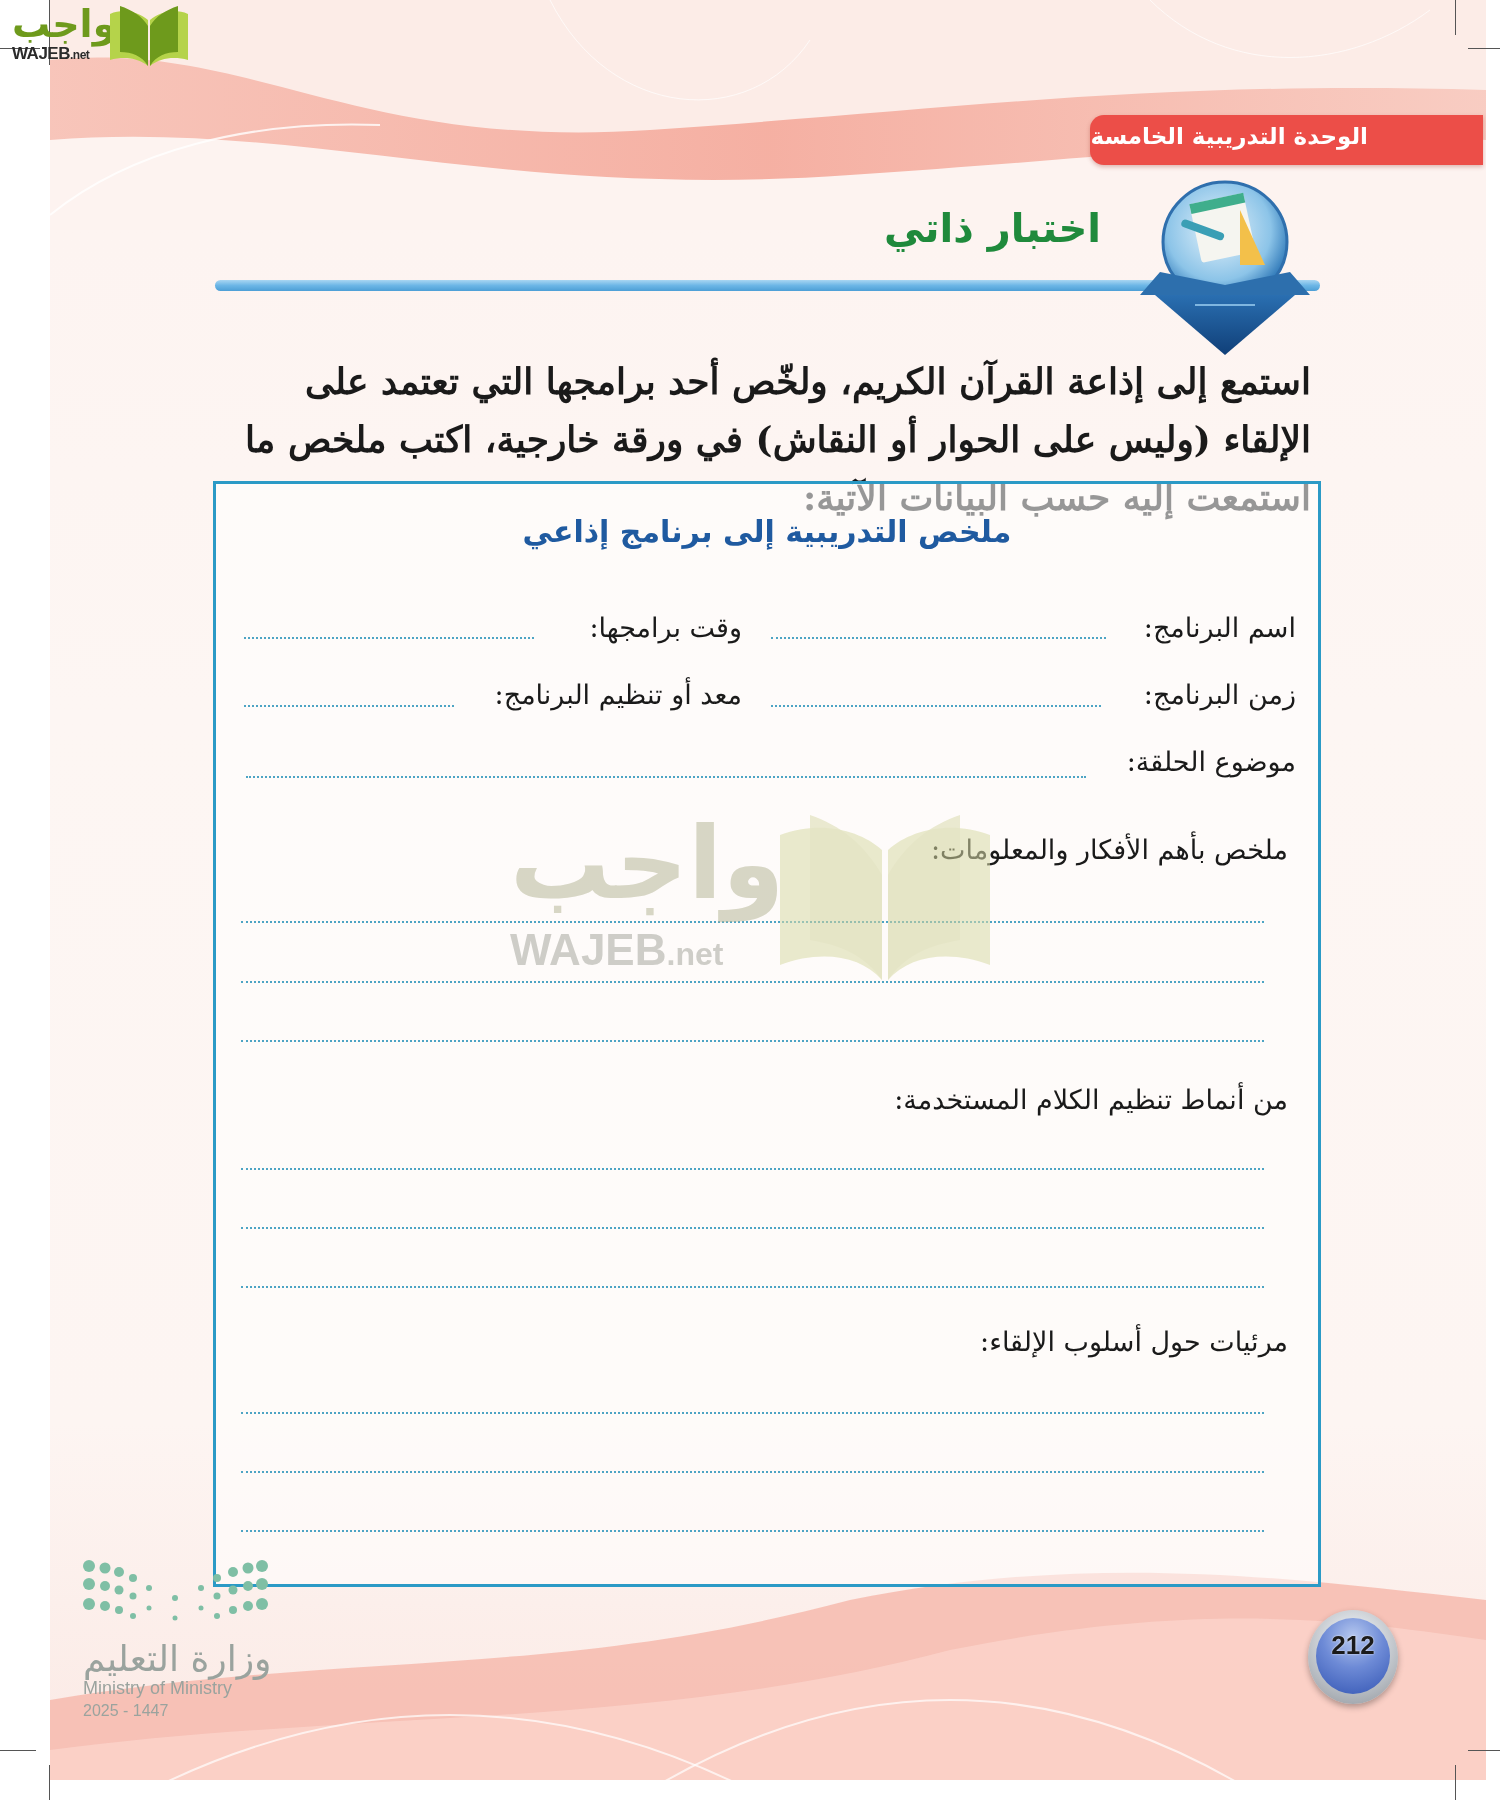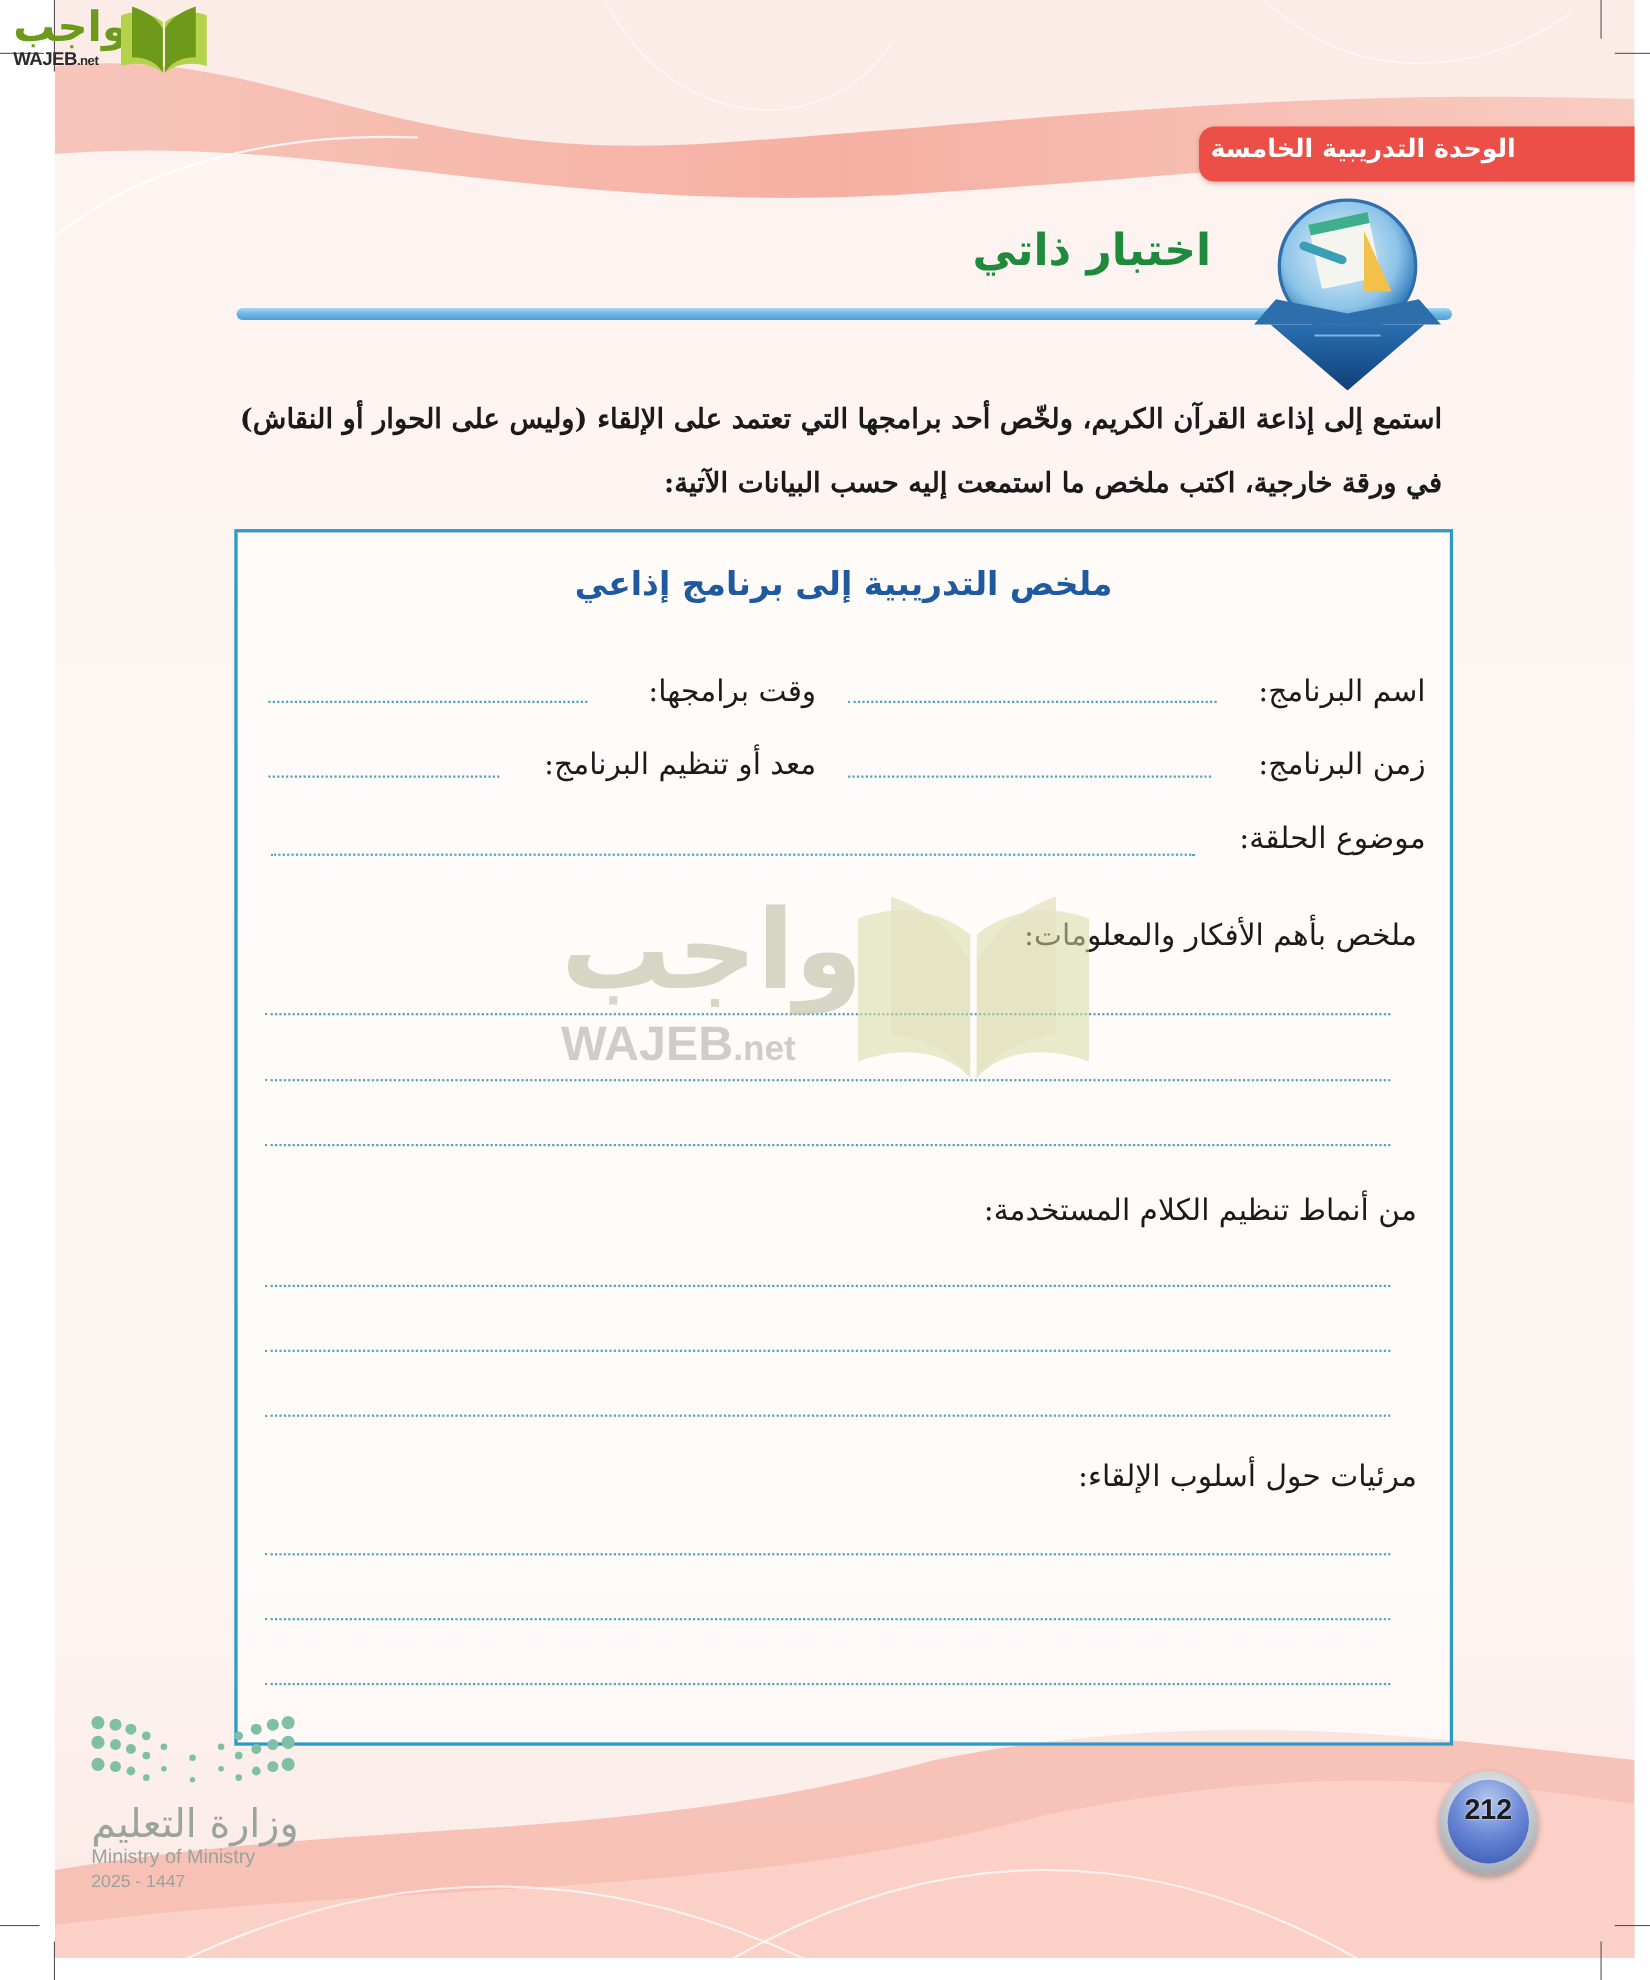--- a/index.html
+++ b/index.html
@@ -23,21 +23,21 @@
   .unit-badge span { position:absolute; right:115px; top:8px; color:#fff; font-weight:bold; font-size:23px;
                      direction:rtl; font-family:"DejaVu Sans", sans-serif; }
 
   .title { position:absolute; right:385px; top:205px; color:#1f8a3c; font-size:40px; font-weight:bold;
            direction:rtl; font-family:"DejaVu Sans", sans-serif; }
   .title-bar { position:absolute; left:215px; top:280px; width:1105px; height:11px; border-radius:6px;
                background:linear-gradient(#a9d6f2, #6cb6e6 50%, #4d9fd6); }
   .title-icon { position:absolute; left:1140px; top:180px; width:170px; height:175px; }
 
   .intro { position:absolute; right:225px; width:1095px; direction:rtl; text-align:right;
-           font-family:"DejaVu Serif", serif; font-weight:bold; font-size:25px; color:#1a1a1a; line-height:58px; top:352px; }
+           font-family:"DejaVu Serif", serif; font-weight:bold; font-size:36px; color:#1a1a1a; line-height:58px; top:352px; }
 
   .form-box { position:absolute; left:213px; top:481px; width:1102px; height:1100px;
               border:3px solid #2b9ac6; background:rgba(255,255,255,0.55); }
   .box-title { position:absolute; left:0; right:0; top:30px; text-align:center; direction:rtl;
                color:#1f5aa0; font-weight:bold; font-size:30px; font-family:"DejaVu Sans", sans-serif; }
 
   .lbl { position:absolute; direction:rtl; font-family:"DejaVu Serif", serif; font-size:27px; color:#1a1a1a; white-space:nowrap; }
   .dots { position:absolute; border-bottom:2px dotted #4da4c4; height:0; }
   .write-line { position:absolute; left:25px; width:1023px; border-bottom:2px dotted #4da4c4; height:0; }
 
@@ -84,21 +84,21 @@
     <path d="M1100,0 C1180,80 1300,70 1380,10" stroke="#ffffff" stroke-width="1" fill="none" opacity="0.7"></path>
   </svg>
 
   <svg class="wave-bottom" viewBox="0 0 1436 230" preserveAspectRatio="none">
     <path d="M0,140 C300,90 500,120 800,40 C1050,-10 1250,20 1436,40 L1436,230 L0,230 Z" fill="#f6b3a6" opacity="0.75"></path>
     <path d="M0,190 C300,150 600,170 900,90 C1150,40 1300,60 1436,80 L1436,230 L0,230 Z" fill="#fbd3ca" opacity="0.8"></path>
     <path d="M100,230 C300,130 500,130 700,230" stroke="#ffffff" stroke-width="2" fill="none" opacity="0.7"></path>
     <path d="M600,230 C800,110 1000,110 1200,230" stroke="#ffffff" stroke-width="2" fill="none" opacity="0.7"></path>
   </svg>
 
-  <div class="unit-badge" style="left:1040px;padding-left:10px;">
+  <div class="unit-badge" style="left:1040px;">
     <span>الوحدة التدريبية الخامسة</span>
   </div>
 
   <div class="title">اختبار ذاتي</div>
   <div class="title-bar" style="left:165px;"></div>
 
   <svg class="title-icon" viewBox="0 0 170 175" style="left:1090px;">
     <defs>
       <radialGradient id="cg" cx="0.45" cy="0.4" r="0.6">
         <stop offset="0" stop-color="#e7f3fb"></stop>

